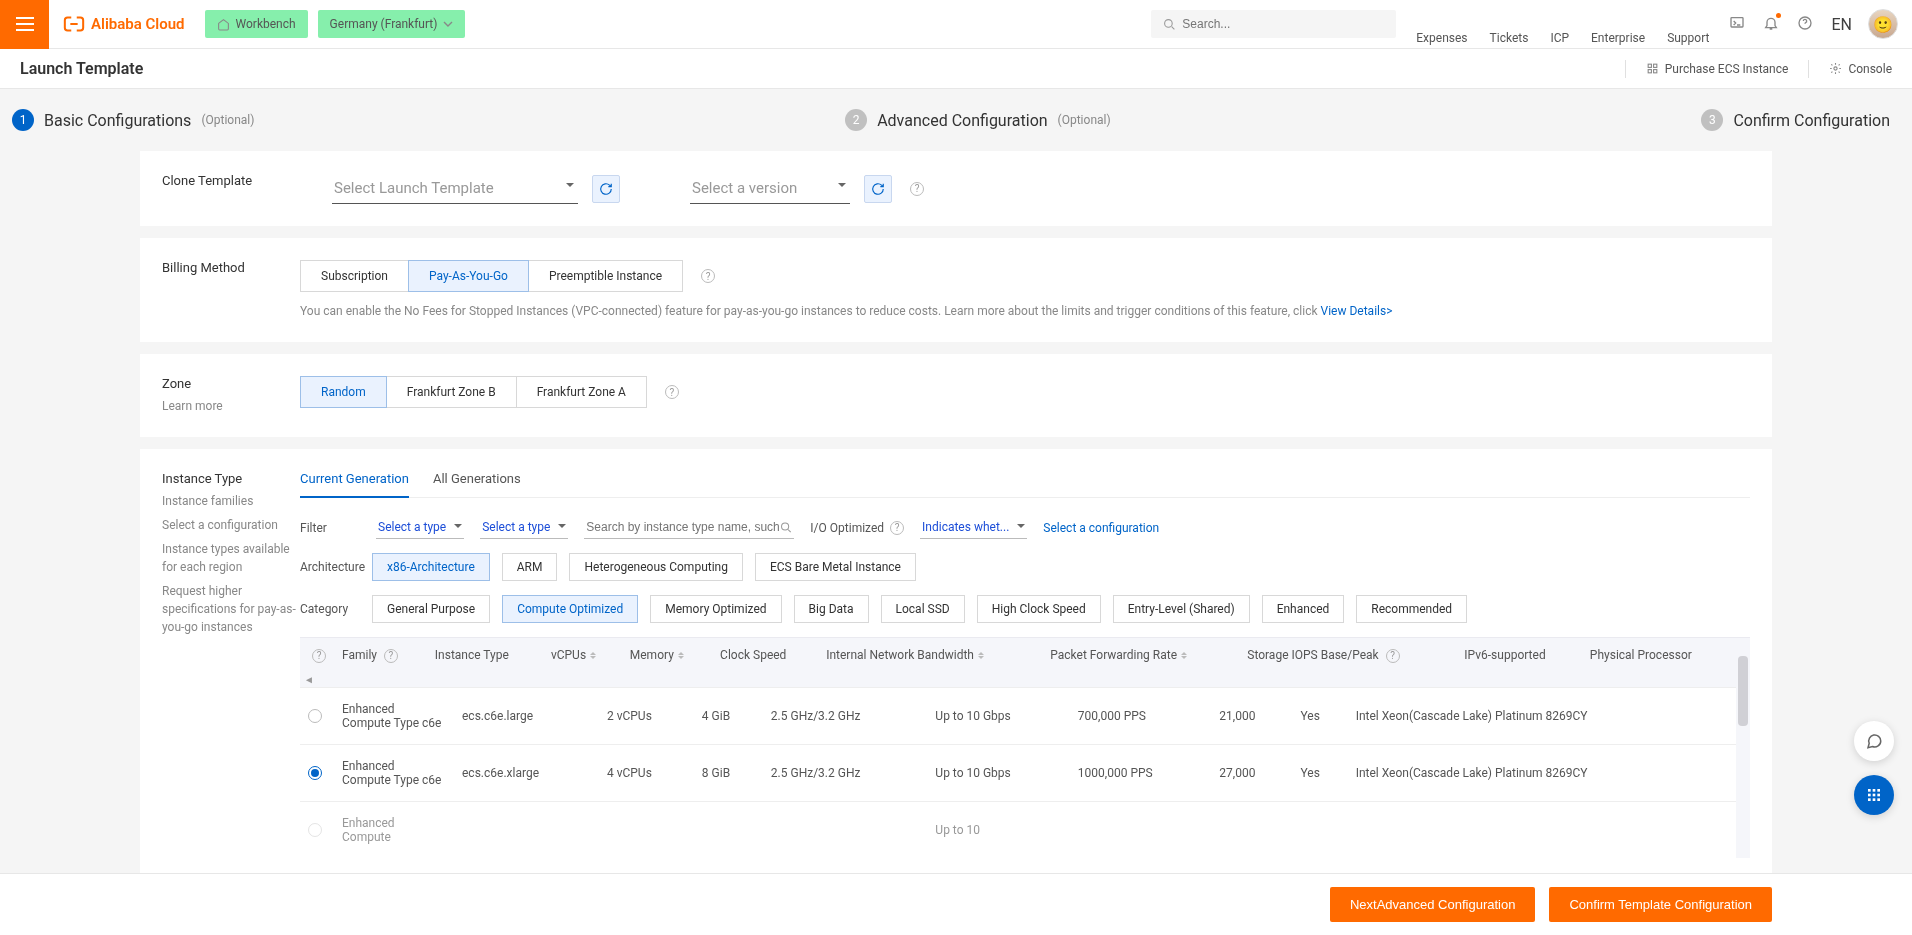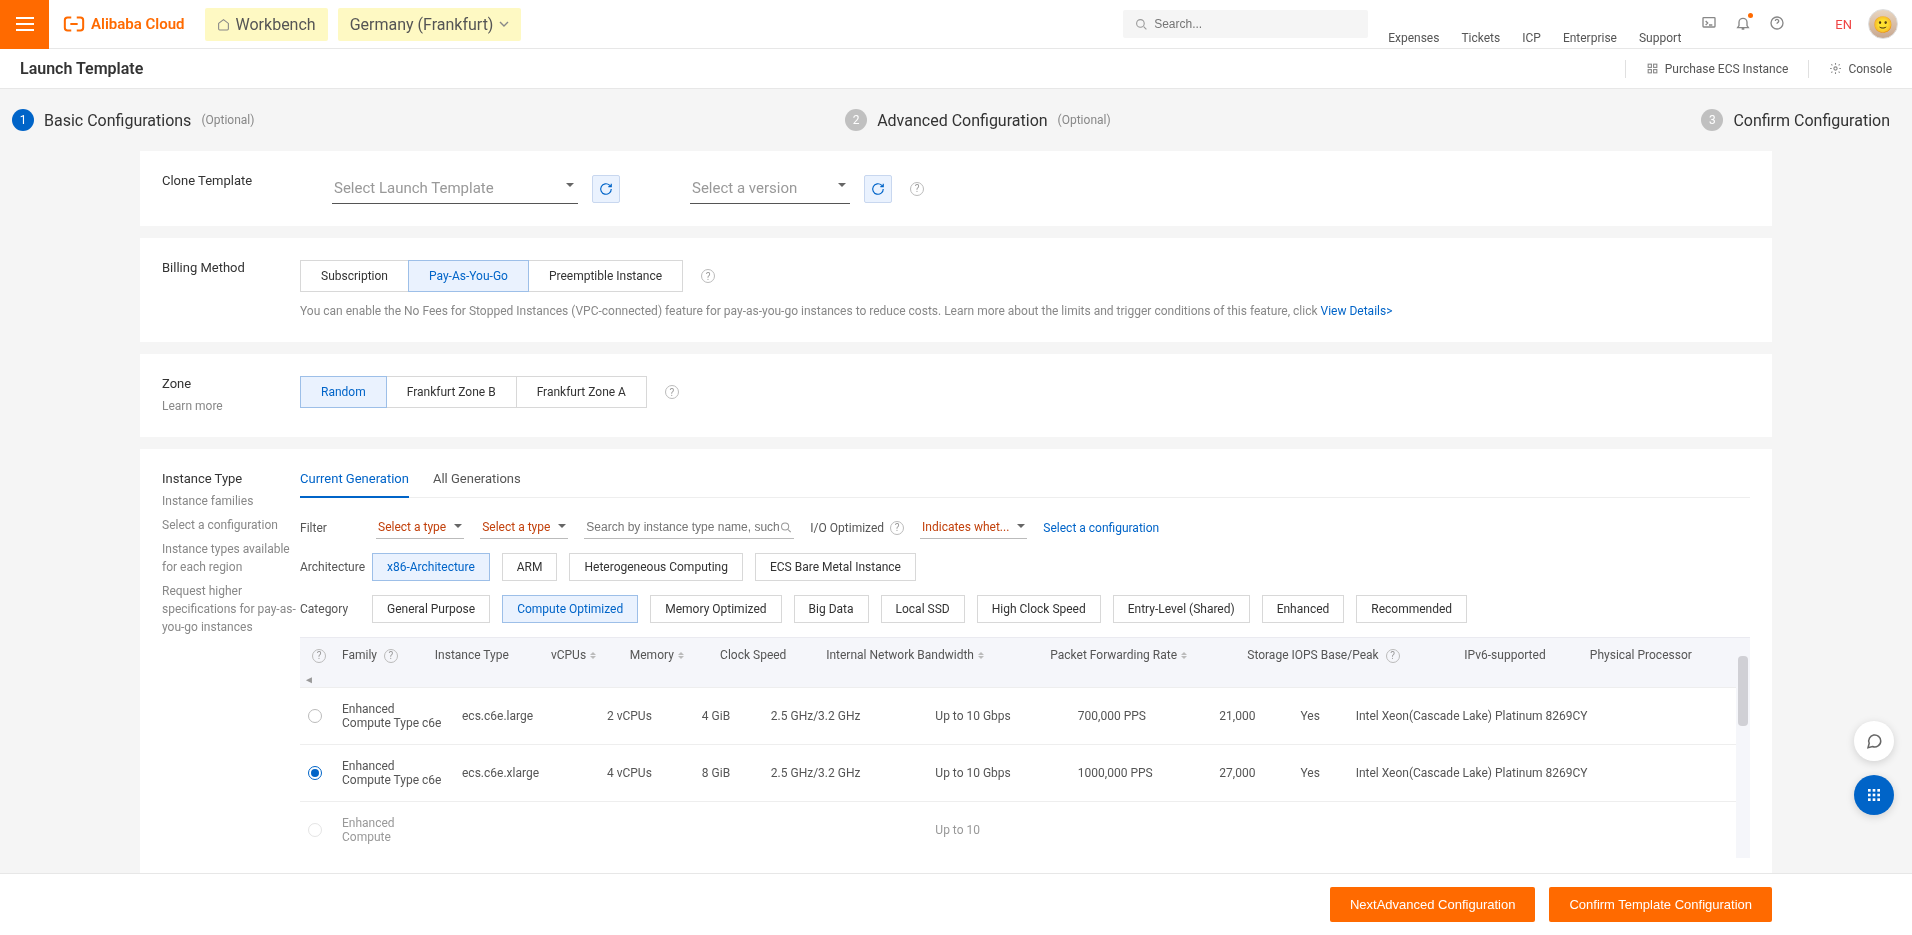--- a/index.html
+++ b/index.html
@@ -5,21 +5,21 @@
 * { box-sizing: border-box; margin: 0; padding: 0; }
 body { font-family: -apple-system, BlinkMacSystemFont, "Segoe UI", Roboto, "Helvetica Neue", Arial, sans-serif; font-size: 12px; color: #333; background: #f5f5f5; }
 a { text-decoration: none; color: inherit; }
 
 
 .topbar { display: flex; align-items: center; height: 49px; background: #fff; border-bottom: 1px solid #e7e7e7; position: relative; }
 .menu-btn { width: 49px; height: 49px; background: #ff6a00; display: flex; flex-direction: column; align-items: center; justify-content: center; gap: 4px; cursor: pointer; }
 .menu-btn span { display: block; width: 18px; height: 2px; background: #fff; }
 .logo { display: flex; align-items: center; margin-left: 14px; margin-right: 20px; color: #ff6a00; font-weight: 600; font-size: 15px; gap: 6px; }
 .logo svg { width: 22px; height: 22px; }
-.topbar-btn { display: flex; align-items: center; gap: 6px; background: #fef9c3; padding: 7px 12px; border-radius: 2px; margin-right: 10px; color: #555; font-size: 16px; cursor: pointer; }
+.topbar-btn { display: flex; align-items: center; gap: 6px; background: #86efac; padding: 7px 12px; border-radius: 2px; margin-right: 10px; color: #555; font-size: 12px; cursor: pointer; }
 .topbar-btn.region svg.chev { width: 10px; height: 10px; }
 .spacer { flex: 1; }
 .search-box { display: flex; align-items: center; background: #f5f5f5; border-radius: 2px; padding: 7px 12px; width: 245px; margin-right: 20px; }
 .search-box input { border: none; background: transparent; outline: none; font-size: 12px; flex: 1; margin-left: 6px; color: #555; }
 .top-links { display: flex; align-items: center; gap: 22px; color: #555; margin-right: 20px; margin-top: 28px; }
 .top-links > * { cursor: pointer; }
 .top-icons { display: flex; align-items: center; gap: 18px; color: #888; margin-right: 16px; }
 .top-icons > * { cursor: pointer; position: relative; }
 .bell-dot { position: absolute; top: -2px; right: -2px; width: 5px; height: 5px; background: #ff6a00; border-radius: 50%; }
 .avatar { width: 30px; height: 30px; border-radius: 50%; background: linear-gradient(#e8d5c0, #c8a890); margin-right: 14px; cursor: pointer; border: 1px solid #ddd; display:flex;align-items:center;justify-content:center;font-size:16px; }
@@ -62,21 +62,21 @@
 .hint { font-size: 12px; color: #888; margin-top: 10px; line-height: 1.5; }
 .hint a { color: #0064c8; text-align: center; }
 
 
 .tabs { display: flex; gap: 24px; border-bottom: 1px solid #eee; margin-bottom: 18px; }
 .tab { padding: 0 0 10px 0; font-size: 13px; color: #555; cursor: pointer; border-bottom: 2px solid transparent; margin-bottom: -1px; }
 .tab.active { color: #0064c8; border-bottom-color: #0064c8; }
 
 .filter-row { display: flex; align-items: center; gap: 16px; margin-bottom: 14px; flex-wrap: wrap; }
 .filter-label { width: 80px; font-size: 12px; color: #555; flex-shrink:0; }
-.minidrop { position: relative; border-bottom: 1px solid #bbb; padding: 4px 18px 4px 2px; font-size: 12px; color: #c2410c; cursor: pointer; min-width: 76px; }
+.minidrop { position: relative; border-bottom: 1px solid #bbb; padding: 4px 18px 4px 2px; font-size: 12px; color: #1d4ed8; cursor: pointer; min-width: 76px; }
 .minidrop::after { content: ""; position: absolute; right: 2px; top: 8px; border: 4px solid transparent; border-top-color: #666; }
 .filter-search { position: relative; border-bottom: 1px solid #bbb; padding: 4px 2px; width: 210px; display:flex; align-items:center; }
 .filter-search input { border: none; outline: none; font-size: 12px; width: 100%; }
 .link-blue { color: #0064c8; font-size: 12px; cursor: pointer; }
 
 .tag-row { display: flex; align-items: center; gap: 12px; margin-bottom: 14px; flex-wrap: wrap; }
 .tag { border: 1px solid #d8d8d8; background: #fff; padding: 6px 14px; font-size: 12px; cursor: pointer; }
 .tag.sel { background: #eaf2fe; border-color: #9dbfe8; color: #0064c8; }
 
 
@@ -158,21 +158,21 @@
           <rect x="3" y="4" width="18" height="14" rx="1"></rect>
           <path d="M7 9l3 3-3 3M12 15h5"></path>
         </svg></span>
     <span><svg width="16" height="16" viewBox="0 0 24 24" fill="none" stroke="#888" stroke-width="2">
           <path d="M18 16v-5a6 6 0 1 0-12 0v5l-2 3h16zM10 21h4"></path>
         </svg><span class="bell-dot"></span></span>
     <span><svg width="16" height="16" viewBox="0 0 24 24" fill="none" stroke="#888" stroke-width="2">
           <circle cx="12" cy="12" r="9"></circle>
           <path d="M9.5 9a2.5 2.5 0 1 1 3.5 2.3c-.8.4-1 1-1 1.7M12 17h.01"></path>
         </svg></span>
-    <span style="font-size:13px;color:#ef4444;margin-left:32px;">EN</span>
+    <span style="font-size:16px;color:#404040;">EN</span>
   </div>
   <div class="avatar">🙂</div>
 </div>
 
 <div class="subbar">
   <h1>Launch Template</h1>
   <div class="spacer"></div>
   <div class="sub-divider"></div>
   <div class="sub-link">
     <svg width="13" height="13" viewBox="0 0 24 24" fill="none" stroke="#888" stroke-width="2">

